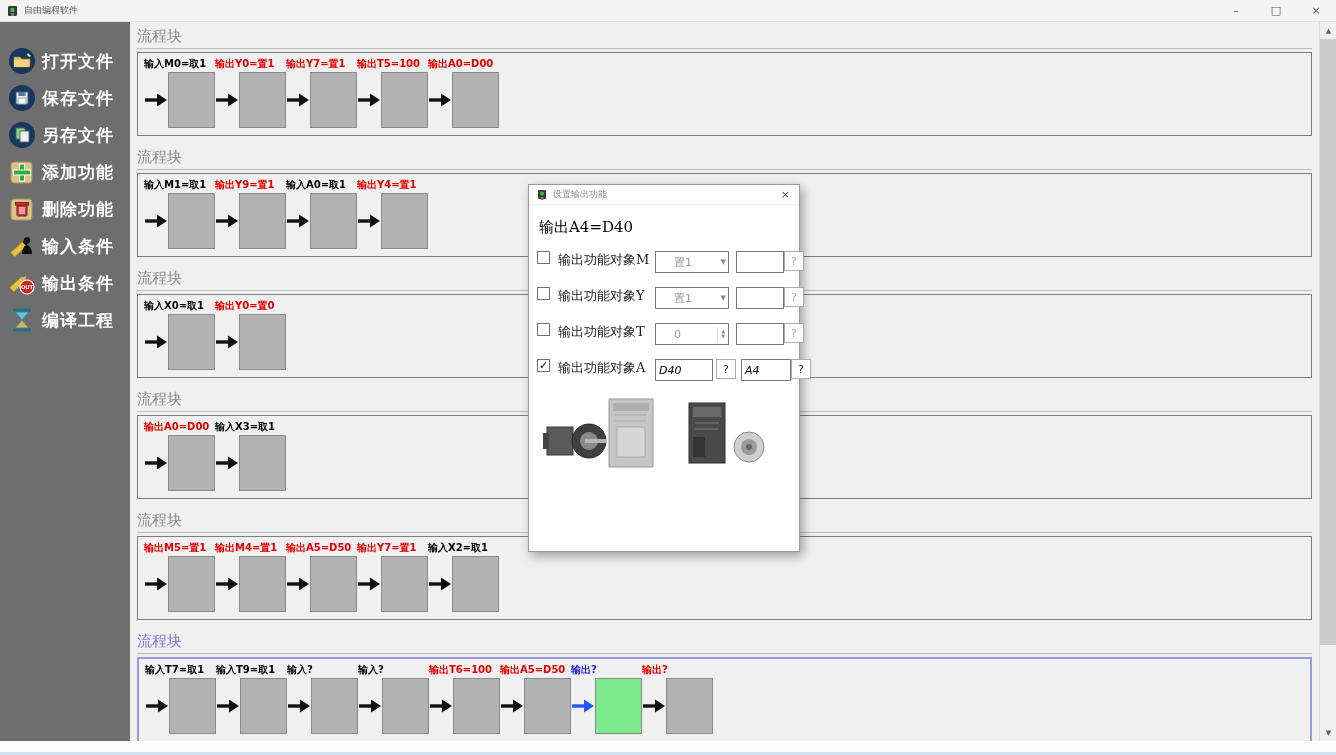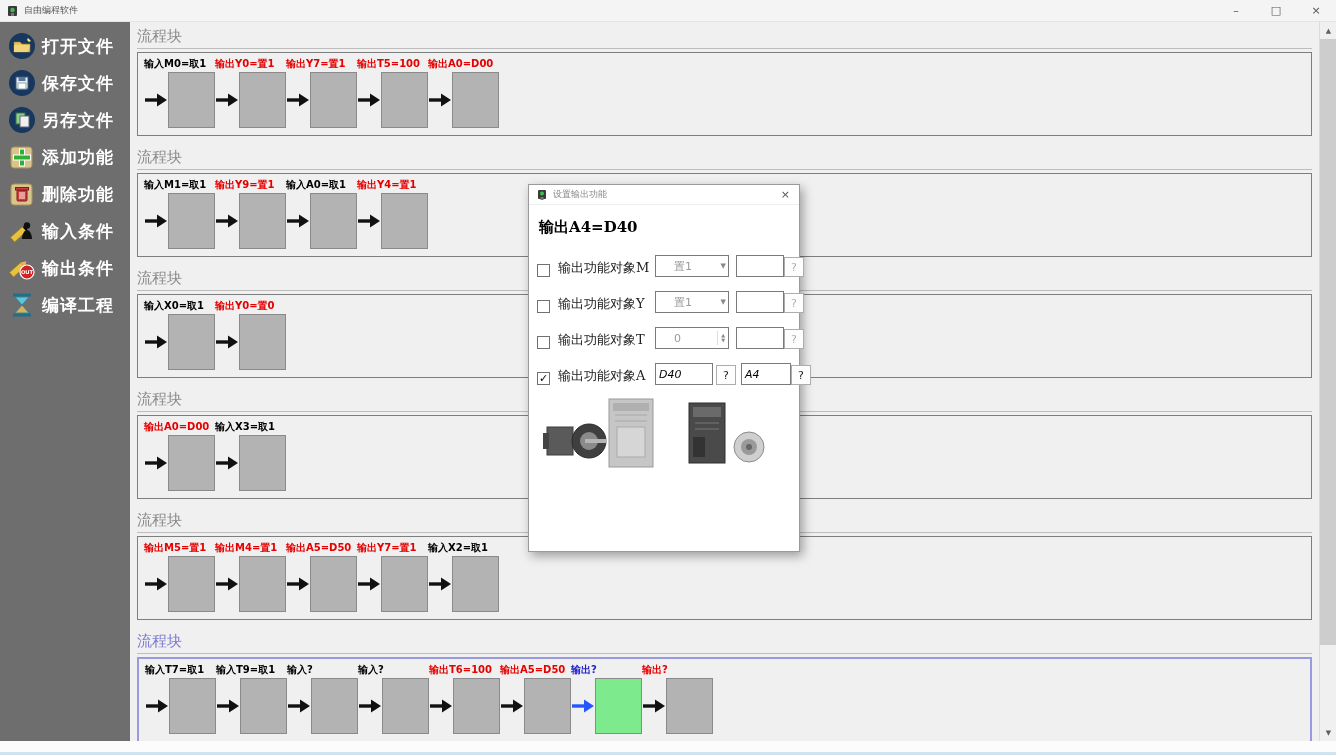--- a/index.html
+++ b/index.html
@@ -12,21 +12,21 @@
               border-bottom:1px solid #e3e3e3; }
   .app-icon { width:14px; height:14px; margin:0 4px 0 6px; display:inline-flex; }
   .app-title { font-size:9px; color:#555; }
   .win-controls { margin-left:auto; display:flex; height:22px; }
   .win-btn { width:40px; height:22px; display:flex; align-items:center; justify-content:center;
              font-size:11px; color:#555; cursor:default; }
 
   
   .body { position:relative; height:719px; }
   .sidebar { position:absolute; left:0; top:0; width:130px; height:719px; background:#6e6e6e;
-             padding-top:9px;text-align:center; }
+             padding-top:24px;text-align:center; }
   .side-btn { display:flex; align-items:center; height:30px; margin:0 0 7px 8px; cursor:pointer; }
   .side-btn .icn { width:28px; height:28px; display:inline-flex; flex:none; }
   .side-btn .lbl { color:#fff; font-weight:bold; font-size:17px; margin-left:6px; white-space:nowrap;
                    letter-spacing:1px; }
 
   .main { position:absolute; left:130px; top:0; width:1189px; height:719px;
           padding:5px 7px 0 7px; overflow:hidden; background:#f0f0f0; }
   .section-title { font-family:"DejaVu Serif", serif; font-size:15px; color:#8a8a8a;
                    margin:12px 0 3px 0; padding-bottom:2px; border-bottom:1px solid #bdbdbd; }
   .section:first-child .section-title { margin-top:0; }
@@ -54,23 +54,23 @@
   .bottom-strip { height:14px; background:#fcfcfc; border-bottom:3px solid #cfe3f1; }
 
   
   .dialog { position:absolute; left:528px; top:162px; width:272px; height:368px; background:#fff;
             border:1px solid #9a9a9a; box-shadow:3px 4px 10px rgba(0,0,0,.35); z-index:10; }
   .dlg-titlebar { height:20px; display:flex; align-items:center; background:#fff;
                   border-bottom:1px solid #eee; }
   .dlg-icon { width:12px; height:12px; margin:0 5px 0 7px; display:inline-flex; }
   .dlg-title { font-size:9px; color:#888; }
   .dlg-close { margin-left:auto; margin-right:9px; font-size:11px; color:#555; cursor:pointer; }
-  .dlg-heading { font-family:"DejaVu Serif", serif; font-weight:bold; font-size:15px; color:#000;
+  .dlg-heading { font-family:"DejaVu Serif", serif; font-weight:normal; font-size:15px; color:#000;
                  margin:13px 0 14px 10px; }
-  .dlg-row { display:flex; align-items:flex-end; height:26px; margin:0 8px 10px 8px; }
+  .dlg-row { display:flex; align-items:flex-start; height:26px; margin:0 8px 10px 8px; }
   .cbx { width:13px; height:13px; border:1px solid #707070; background:#fff; flex:none;
          font-size:11px; line-height:11px; text-align:center; color:#000; cursor:pointer; }
   .row-lbl { font-family:"DejaVu Serif", serif; font-size:13px; color:#222; margin-left:8px;
              white-space:nowrap; width:97px; flex:none; }
   .combo { width:74px; height:22px; border:1px solid #7a7a7a; background:#fff; display:inline-flex;
            align-items:center; font-size:11px; color:#9a9a9a; padding-left:18px; flex:none; }
   .combo .arr { margin-left:auto; margin-right:2px; font-size:7px; color:#888; }
   .combo .spin { margin-left:auto; display:flex; flex-direction:column; font-size:5px; color:#888;
                  line-height:5px; border-left:1px solid #ddd; padding:2px 3px; }
   .tfield { height:22px; border:1px solid #7a7a7a; background:#fff; font-size:11px; color:#000;

